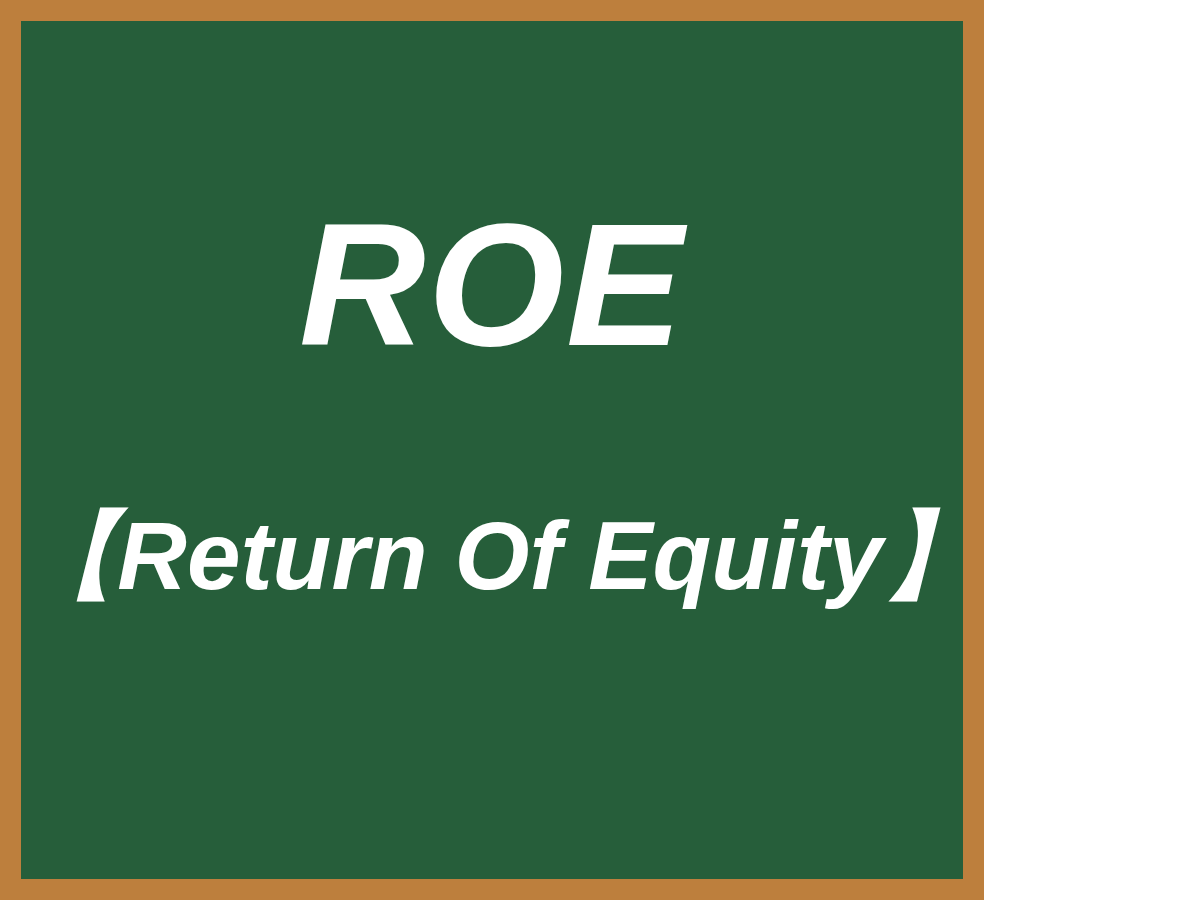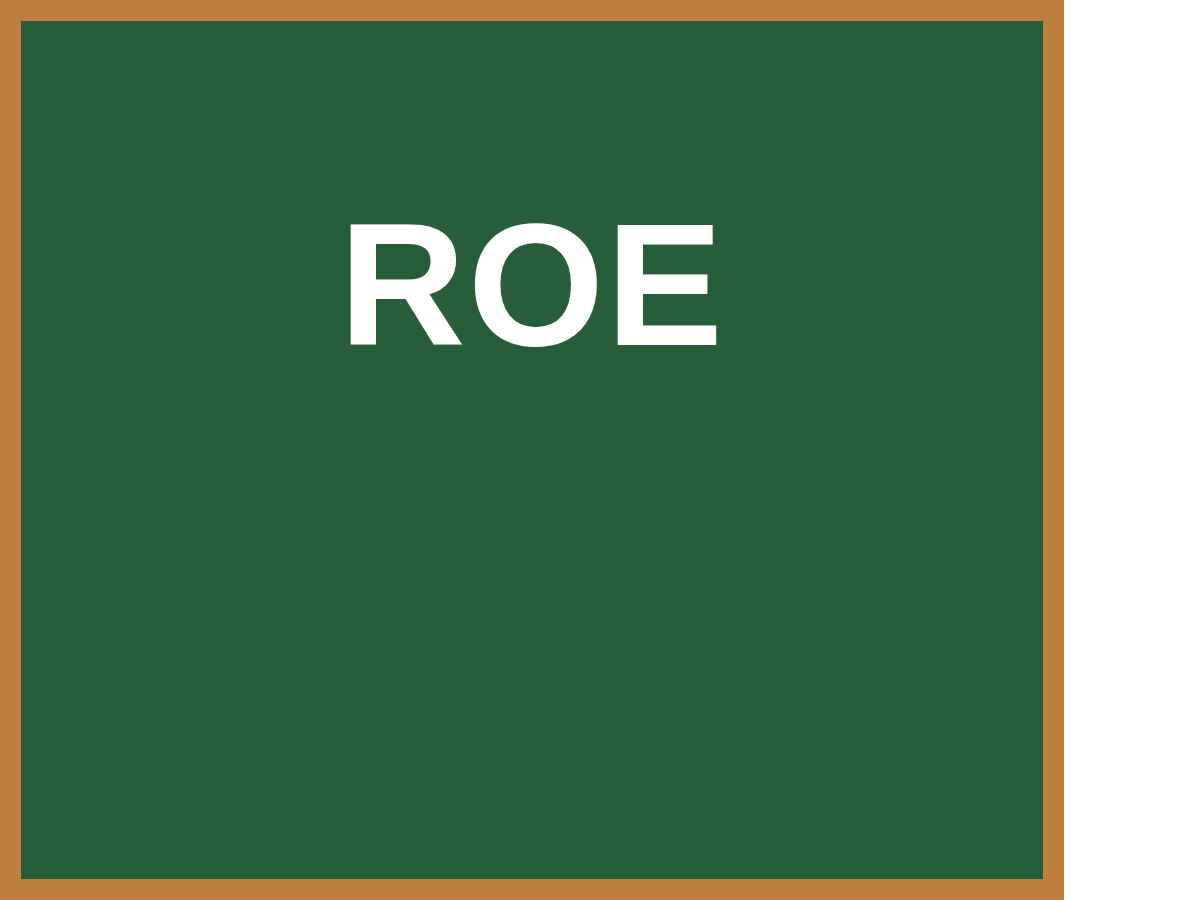--- a/index.html
+++ b/index.html
@@ -11,24 +11,25 @@
     overflow: hidden;
   }
 
   body {
     font-family: "Liberation Sans", "DejaVu Sans", sans-serif;
   }
 
   #card {
     position: relative;
     box-sizing: border-box;
-    width: 1064px;
+    width: 984px;
     height: 900px;
     background: #bd7f3d;      
     padding: 21px;            
+    font-style: italic;
   }
 
   #board {
     position: relative;
     box-sizing: border-box;
     width: 100%;
     height: 100%;
     background: #265e3a;      
     display: flex;
     flex-direction: column;
@@ -83,16 +84,19 @@
 <body>
 
 <div id="card" style="background: rgb(189, 127, 61); padding: 21px;">
 
   <div id="board" style="background: rgb(38, 94, 58);">
 
     <div id="title-block">
       <span id="title" style="color: rgb(255, 255, 255); font-size: 175.35px;">ROE</span>
     </div>
 
+    <div id="subtitle-block">
+      <span id="subtitle" style="color: rgb(255, 255, 255); font-size: 96.3362px;">【Return Of Equity】</span>
+    </div>
 
   </div>
 
 </div>
 
 </body></html>

